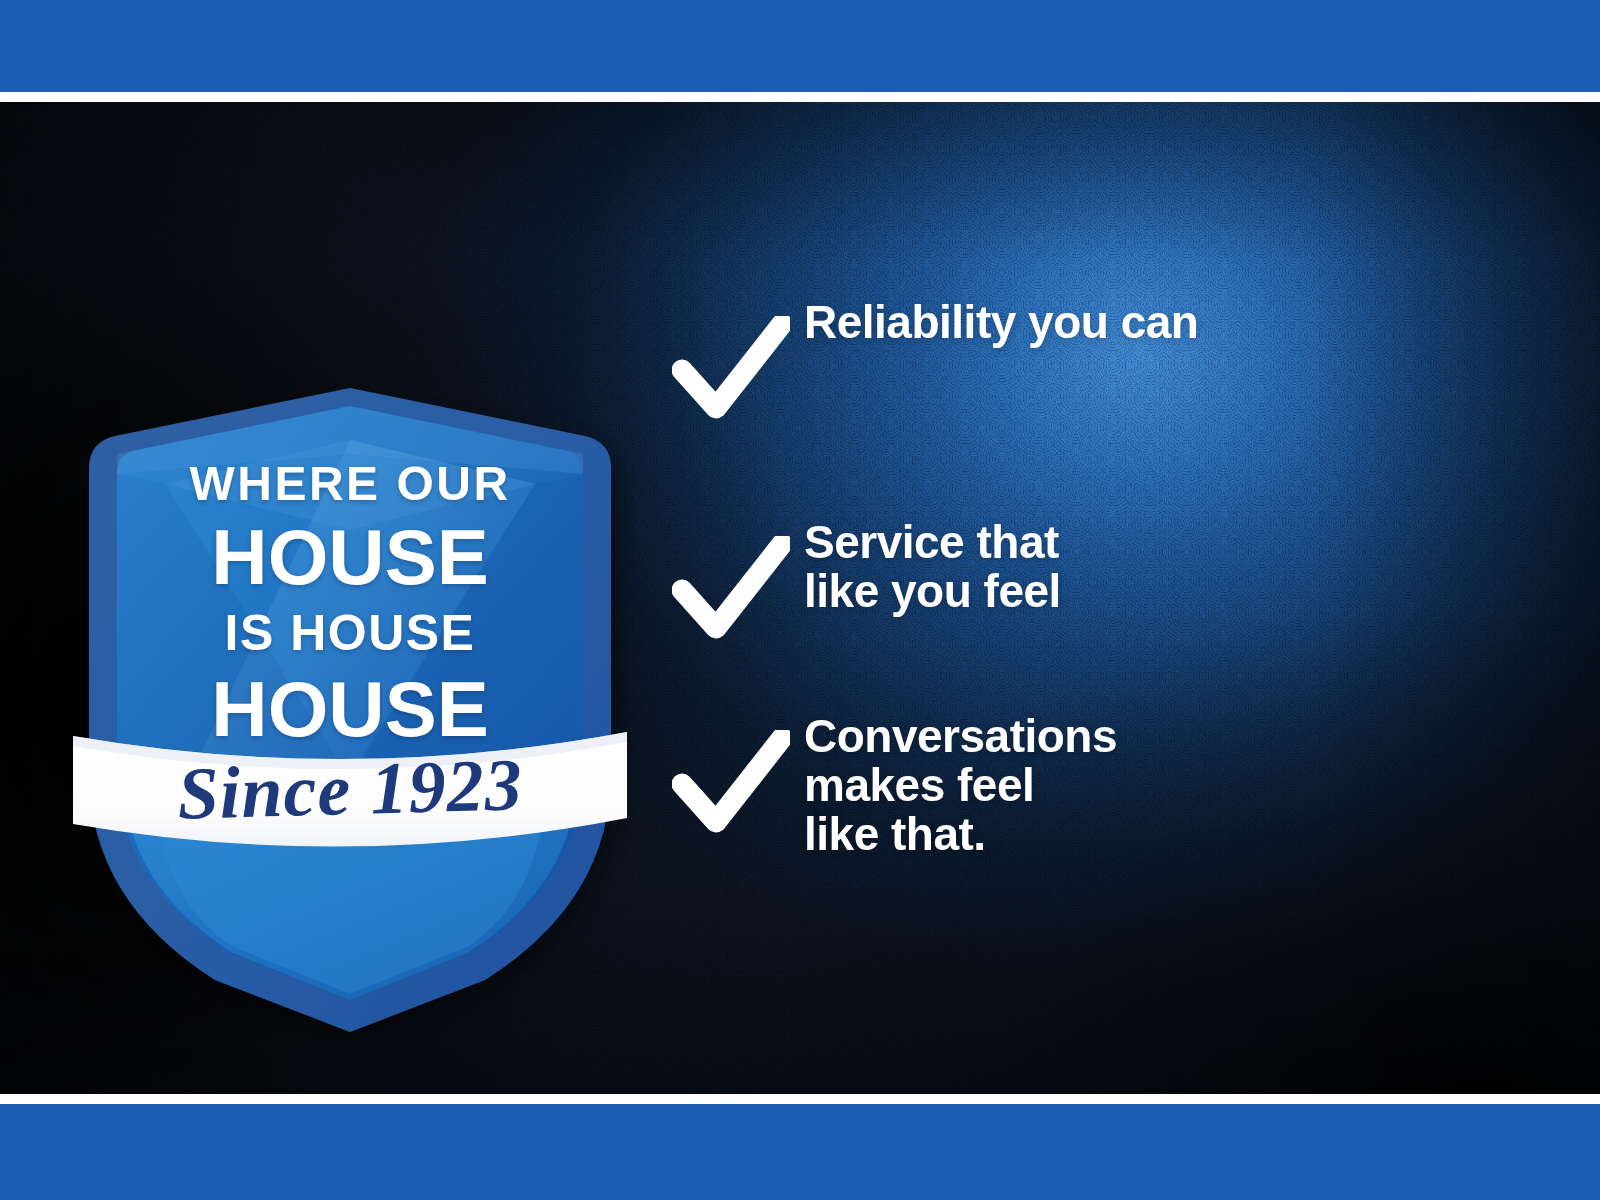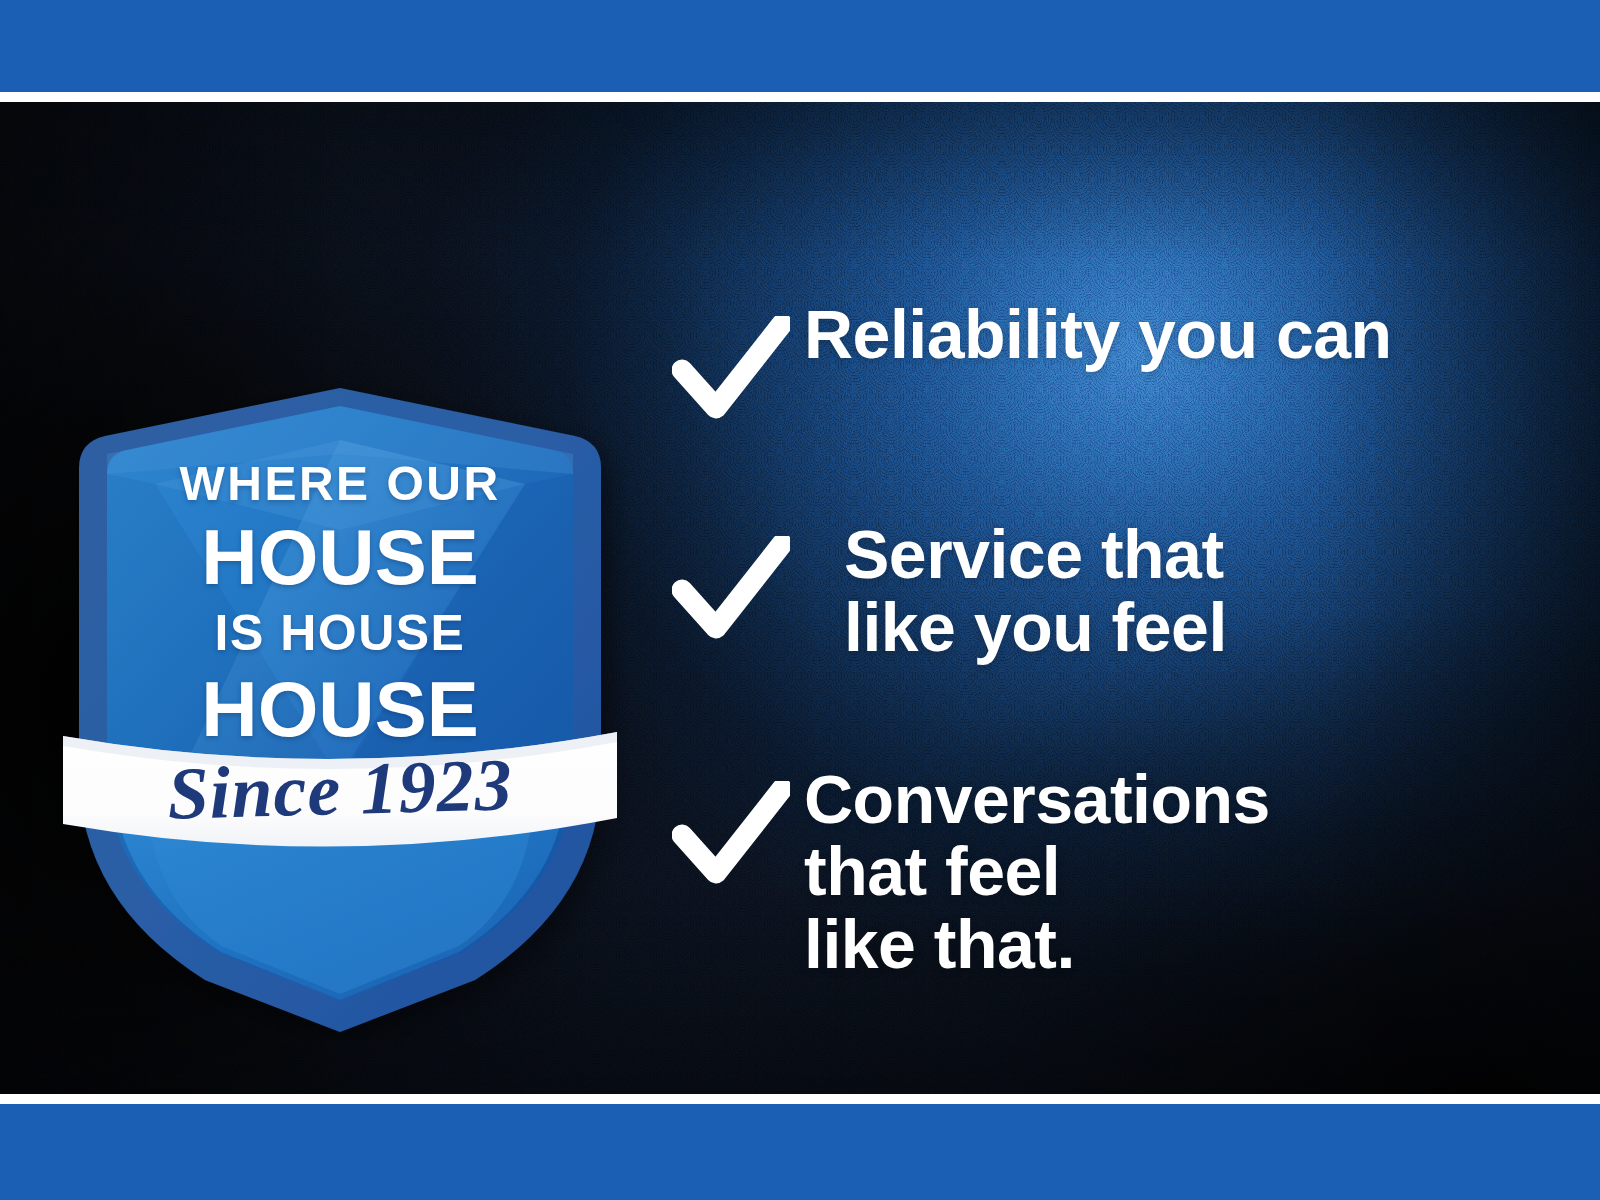--- a/index.html
+++ b/index.html
@@ -97,21 +97,21 @@
       repeating-radial-gradient(circle at 23px 5px, rgba(0,0,0,0.45) 0 0.7px, rgba(0,0,0,0) 0.7px 3.1px),
       repeating-radial-gradient(circle at 3px 19px, rgba(255,255,255,0.22) 0 0.5px, rgba(0,0,0,0) 0.5px 1.9px),
       repeating-linear-gradient(51deg, rgba(255,255,255,0.06) 0 1px, rgba(0,0,0,0.08) 1px 2px),
       repeating-linear-gradient(127deg, rgba(0,0,0,0.10) 0 1px, rgba(255,255,255,0.04) 1px 2px);
     background-size: 29px 27px, 37px 31px, 23px 25px, 5px 5px, 7px 7px;
   }
 
   
   #logo {
     position: absolute;
-    left: 55px;
+    left: 65px;
     top: 278px;
     width: 570px;
     height: 660px;
     text-decoration: underline;
   }
   #logo svg { display: block; width: 570px; height: 660px; }
 
   .logo-text-block {
     position: absolute;
     left: 0;
@@ -168,29 +168,29 @@
     flex: 0 0 auto;
     width: 132px;
     padding-top: 18px;
   }
   .bullet-check svg { display: block; width: 118px; height: 104px; }
   .bullet-text {
     flex: 1 1 auto;
     color: #ffffff;
     font-family: "Liberation Sans", sans-serif;
     font-weight: bold;
-    font-size: 68px;
+    font-size: 46px;
     line-height: 1.07;
     letter-spacing: -0.5px;
     text-shadow: 0 2px 8px rgba(0,0,0,0.22);
   }
   .bullet-text .tl { display: block; white-space: nowrap; }
 
   #bullet-0 { margin-bottom: 98px; }
-  #bullet-1 { margin-bottom: 99px; gap: 40px; }
+  #bullet-1 { margin-bottom: 72px; }
 </style>
 </head>
 <body>
 
 <div id="poster">
 
   <div class="brand-bar top"></div>
 
   <div id="panel">
     <div class="glow-main"></div>
@@ -319,21 +319,21 @@
       </div>
 
       <div class="bullet" id="bullet-2">
         <div class="bullet-check">
           <svg viewBox="0 0 118 104" xmlns="http://www.w3.org/2000/svg">
             <path d="M 10 54 L 44 92 L 110 8" fill="none" stroke="#ffffff" stroke-width="21" stroke-linecap="round" stroke-linejoin="round"></path>
           </svg>
         </div>
         <div class="bullet-text">
           <span class="tl">Conversations</span>
-          <span class="tl">that feel</span>
+          <span class="tl">makes feel</span>
           <span class="tl">like that.</span>
         </div>
       </div>
 
     </div>
   </div>
 
   <div class="brand-bar bottom"></div>
 </div>
 

